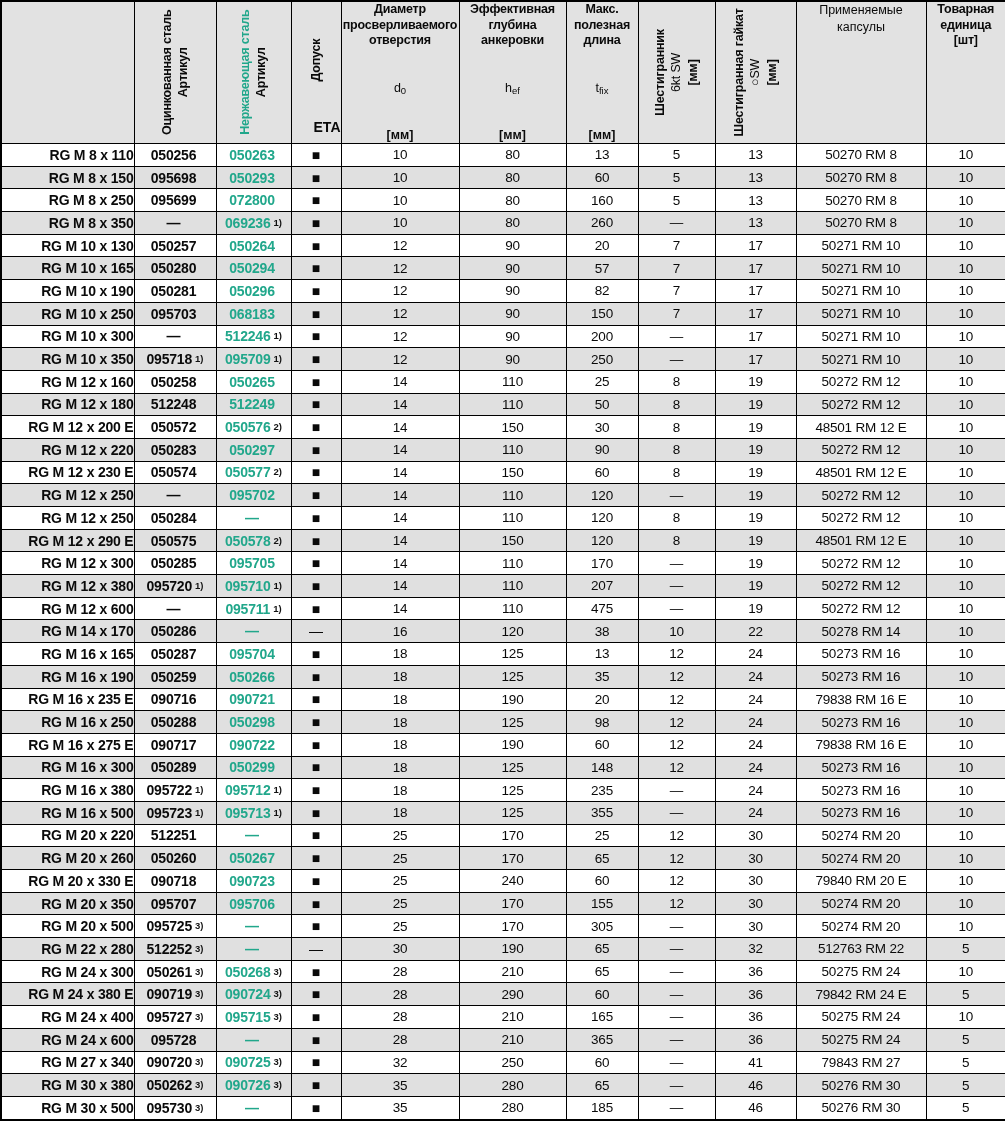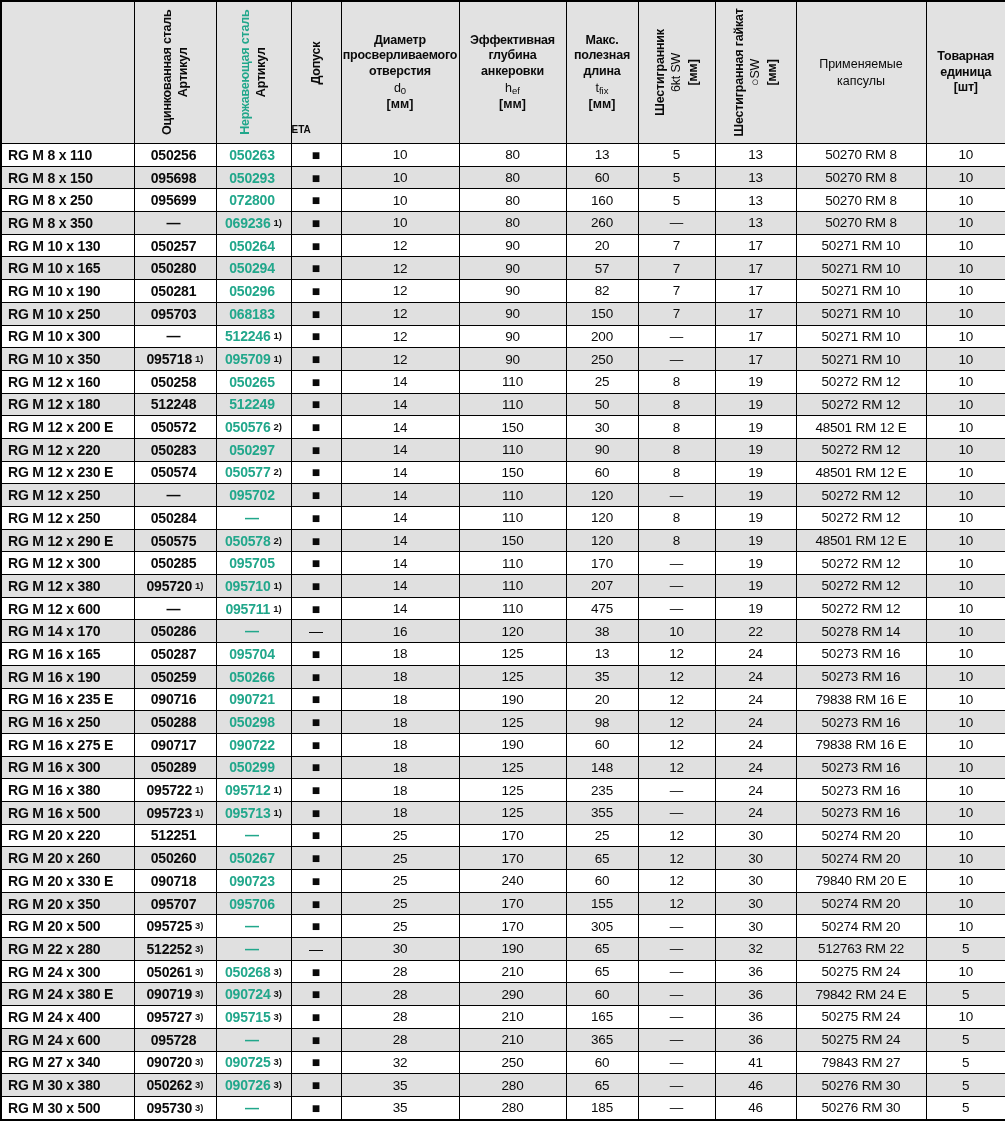--- a/index.html
+++ b/index.html
@@ -13,32 +13,32 @@
   tbody tr:nth-child(even){background:#e0e0e0;}
   tbody tr:nth-child(odd){background:#ffffff;}
 
   .hcell{display:flex;align-items:center;justify-content:center;height:141px;width:100%;}
   .rot{transform:rotate(-90deg);white-space:nowrap;text-align:center;line-height:1.3;font-size:12.5px;letter-spacing:-0.2px;}
   .rot .line{display:block;}
   .rot .reg{font-weight:normal;}
   .teal{color:#21a78b;}
   .hsplit{display:flex;flex-direction:column;height:141px;}
   .hsplit .topflex{flex:1;display:flex;align-items:center;justify-content:center;}
-  .hsplit .eta-code{font-size:10px;text-align:left;padding-bottom:8px;}
-  .hstack{display:flex;flex-direction:column;align-items:center;justify-content:center;height:141px;gap:1px;}
+  .hsplit .eta-code{font-size:14px;text-align:right;padding-bottom:8px;}
+  .hstack{display:flex;flex-direction:column;align-items:center;justify-content:space-between;height:141px;gap:1px;}
   .titleline{white-space:pre-line;font-size:12.5px;font-weight:bold;line-height:1.25;letter-spacing:-0.2px;}
   .symline{font-weight:normal;font-size:12.5px;line-height:1.2;}
   .subscript{font-size:9.5px;vertical-align:-2px;}
   .unitline{font-weight:bold;font-size:12.5px;line-height:1.2;}
   .capsline{white-space:pre-line;font-weight:normal;font-size:12.5px;line-height:1.35;}
 
   .marka-label{font-size:13px;text-align:left;padding-left:6px;display:block;}
   .code-label{font-size:13px;text-align:center;display:block;}
 
-  td.c-marka{font-weight:bold;font-size:14px;text-align:left;padding-left:6px;}
+  td.c-marka{font-weight:bold;font-size:14px;text-align:right;padding-left:6px;}
   td.c-gvz{font-weight:bold;font-size:14px;margin-left:32px;}
   td.c-a4{font-weight:bold;font-size:14px;color:#21a78b;}
   td.c-eta{font-size:14px;}
   td.c-cap,td.c-unit{font-weight:normal;}
   .note{font-size:9.5px;color:#111;vertical-align:2px;margin-left:3px;font-weight:bold;letter-spacing:0;}
 </style>
 </head>
 <body>
 
 <table>

